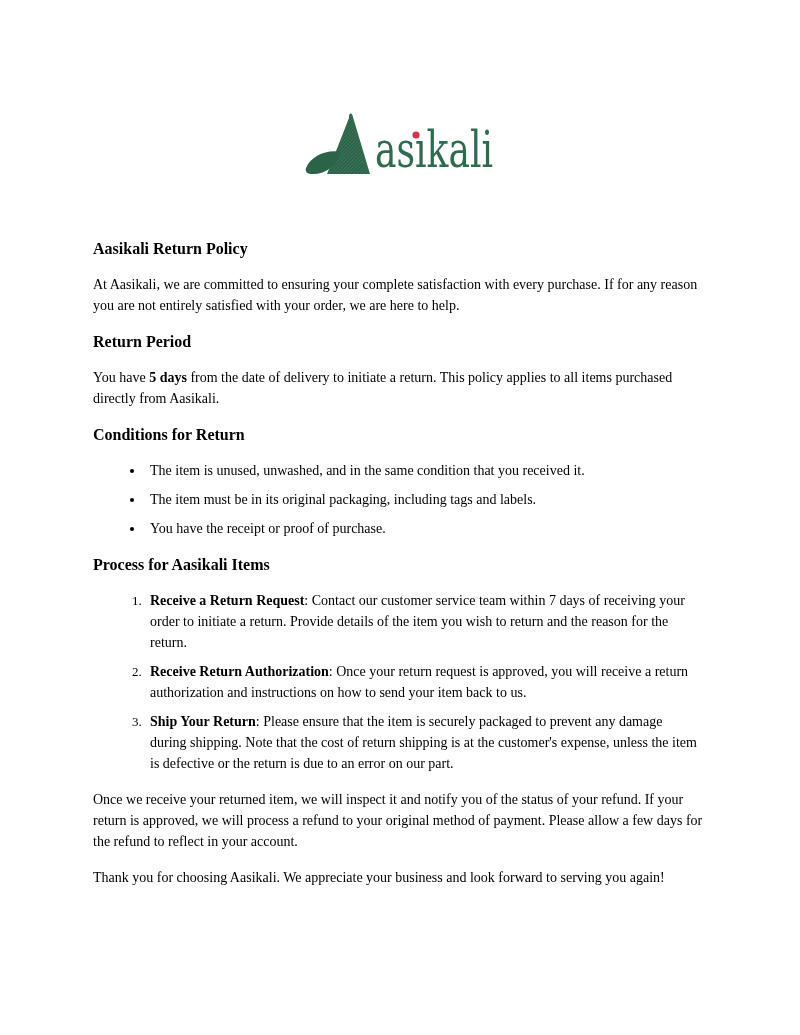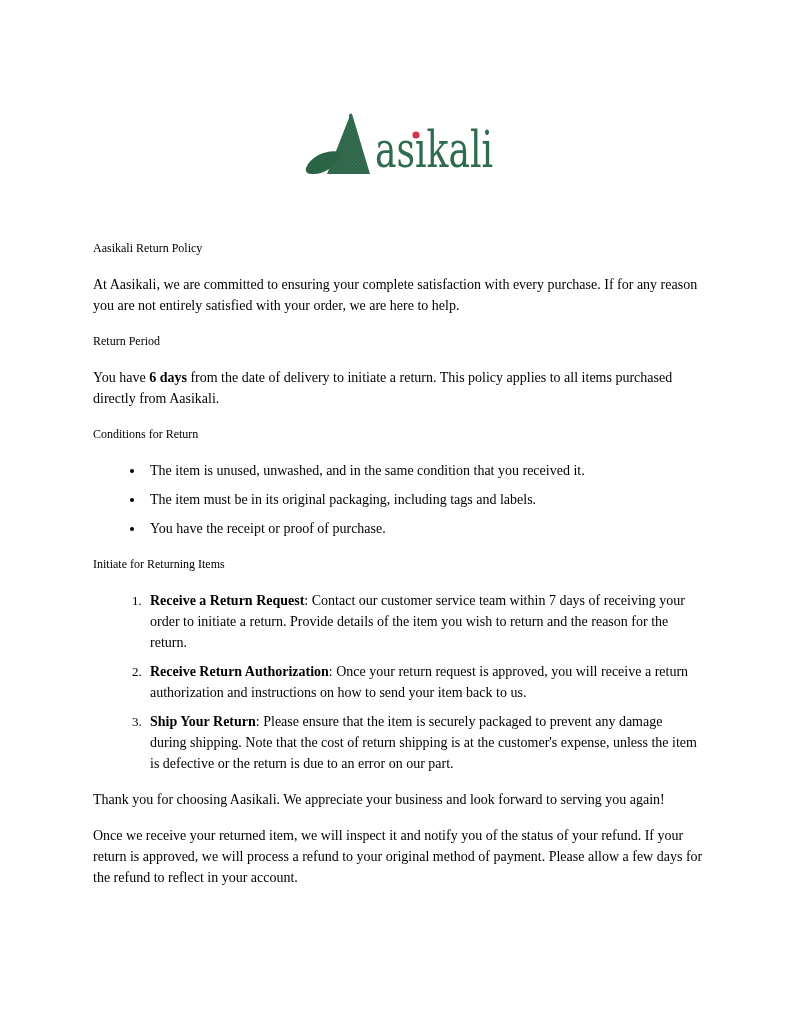--- a/index.html
+++ b/index.html
@@ -26,22 +26,22 @@
   }
   .content {
     font-size: 14px;
     line-height: 21px;
   }
   .content p, .content h3, .content ul, .content ol {
     margin: 0 0 15px 0;
     padding: 0;
   }
   .content h3 {
-    font-size: 12px;
-    font-weight: normal;
+    font-size: 16px;
+    font-weight: bold;
     line-height: 21px;
   }
   .content ul {
     list-style: disc outside;
     padding-left: 44px;
   }
   .content ol {
     list-style: decimal outside;
     padding-left: 44px;
   }
@@ -79,38 +79,38 @@
   </div>
 
   <div class="content">
 
     <h3>Aasikali Return Policy</h3>
 
     <p>At Aasikali, we are committed to ensuring your complete satisfaction with every purchase. If for any reason you are not entirely satisfied with your order, we are here to help.</p>
 
     <h3>Return Period</h3>
 
-    <p><span>You have </span><strong>6 days</strong><span> from the date of delivery to initiate a return. This policy applies to all items purchased directly from Aasikali.</span></p>
+    <p><span>You have </span><strong>5 days</strong><span> from the date of delivery to initiate a return. This policy applies to all items purchased directly from Aasikali.</span></p>
 
     <h3>Conditions for Return</h3>
 
 
     <ul>
       <li>The item is unused, unwashed, and in the same condition that you received it.</li>
       <li>The item must be in its original packaging, including tags and labels.</li>
       <li>You have the receipt or proof of purchase.</li>
     </ul>
 
-    <h3>Initiate for Returning Items</h3>
+    <h3>Process for Aasikali Items</h3>
 
     <ol>
       <li><strong>Receive a Return Request</strong><span>: Contact our customer service team within 7 days of receiving your order to initiate a return. Provide details of the item you wish to return and the reason for the return.</span></li>
       <li><strong>Receive Return Authorization</strong><span>: Once your return request is approved, you will receive a return authorization and instructions on how to send your item back to us.</span></li>
       <li><strong>Ship Your Return</strong><span>: Please ensure that the item is securely packaged to prevent any damage during shipping. Note that the cost of return shipping is at the customer's expense, unless the item is defective or the return is due to an error on our part.</span></li>
     </ol>
 
 
+    <p>Once we receive your returned item, we will inspect it and notify you of the status of your refund. If your return is approved, we will process a refund to your original method of payment. Please allow a few days for the refund to reflect in your account.</p>
+
     <p>Thank you for choosing Aasikali. We appreciate your business and look forward to serving you again!</p>
-
-    <p>Once we receive your returned item, we will inspect it and notify you of the status of your refund. If your return is approved, we will process a refund to your original method of payment. Please allow a few days for the refund to reflect in your account.</p>
 
   </div>
 </div>
 
 </body></html>

